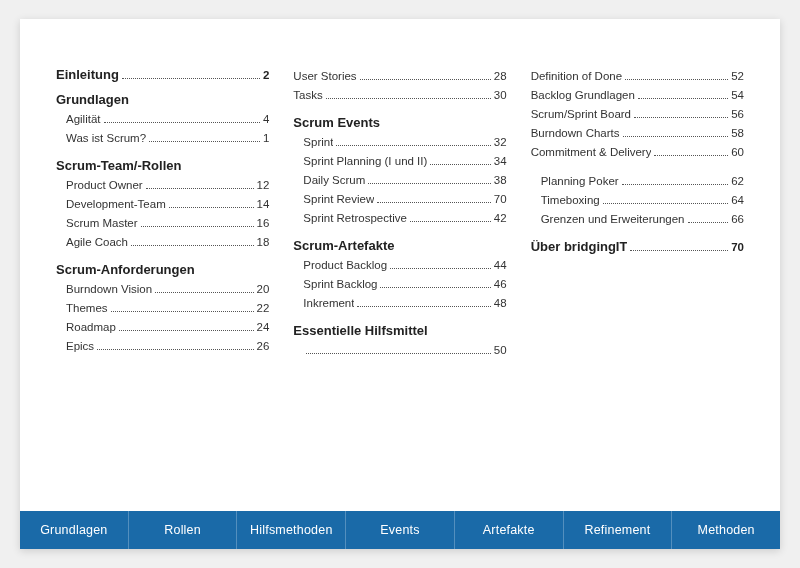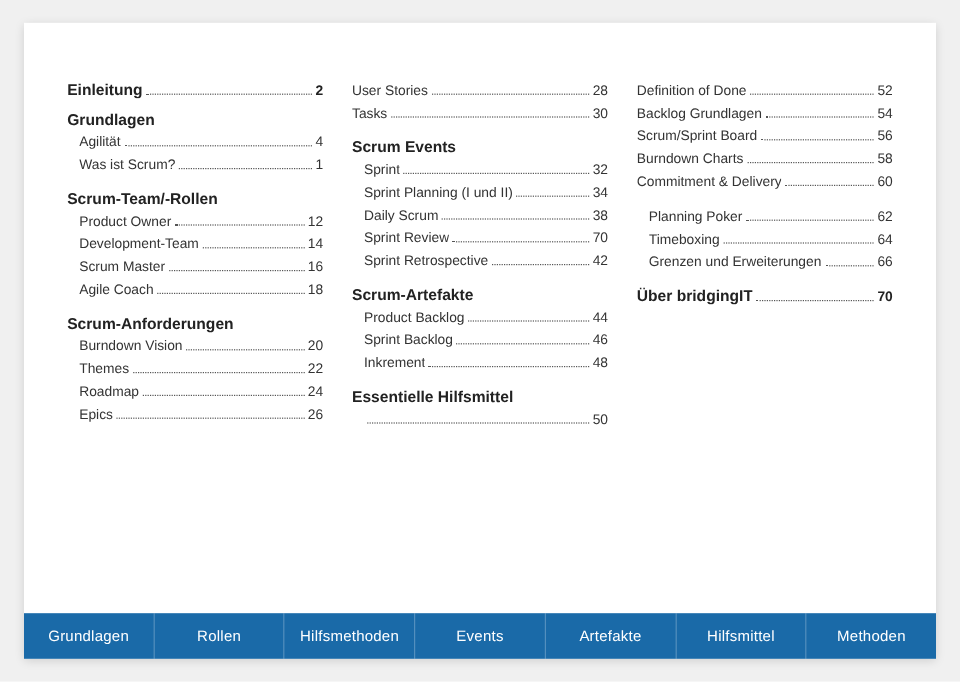--- a/index.html
+++ b/index.html
@@ -309,16 +309,16 @@
           </div>
         </div>
     </div>
   </div>
   <nav class="navbar" id="navbar">
       <div class="nav-item">Grundlagen</div>
       <div class="nav-item">Rollen</div>
       <div class="nav-item">Hilfsmethoden</div>
       <div class="nav-item">Events</div>
       <div class="nav-item">Artefakte</div>
-      <div class="nav-item">Hilfsmittel</div>
+      <div class="nav-item">Refinement</div>
       <div class="nav-item">Methoden</div>
     </nav>
 </div>
 
 </body></html>

